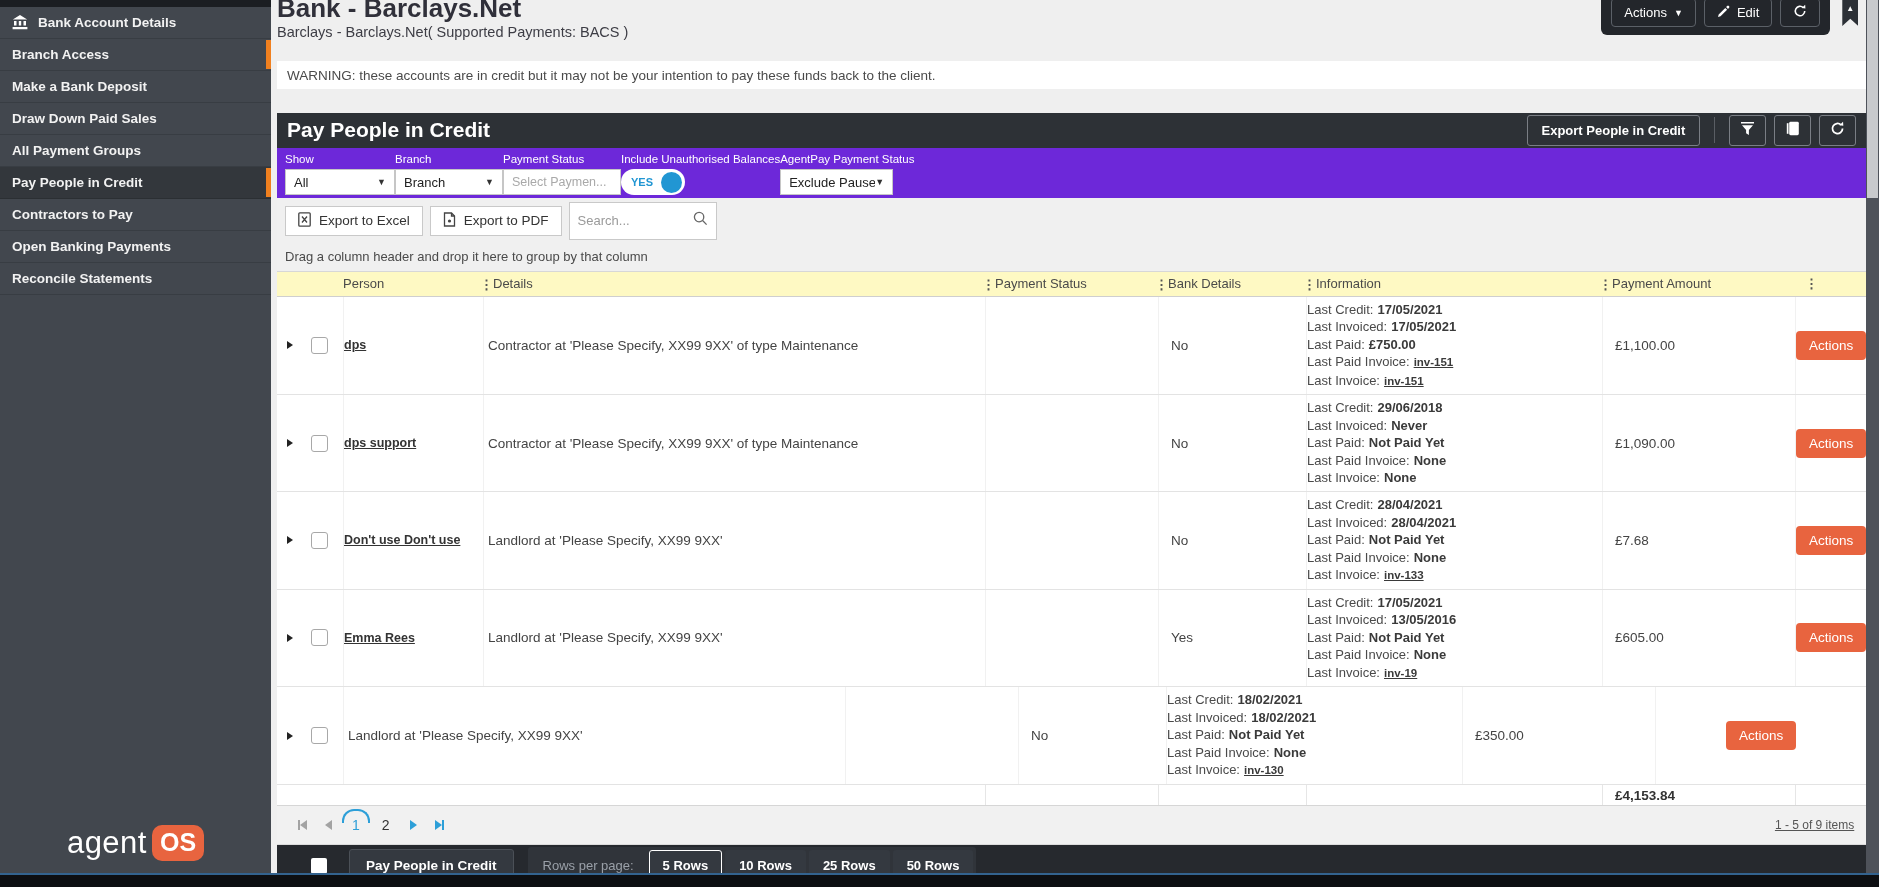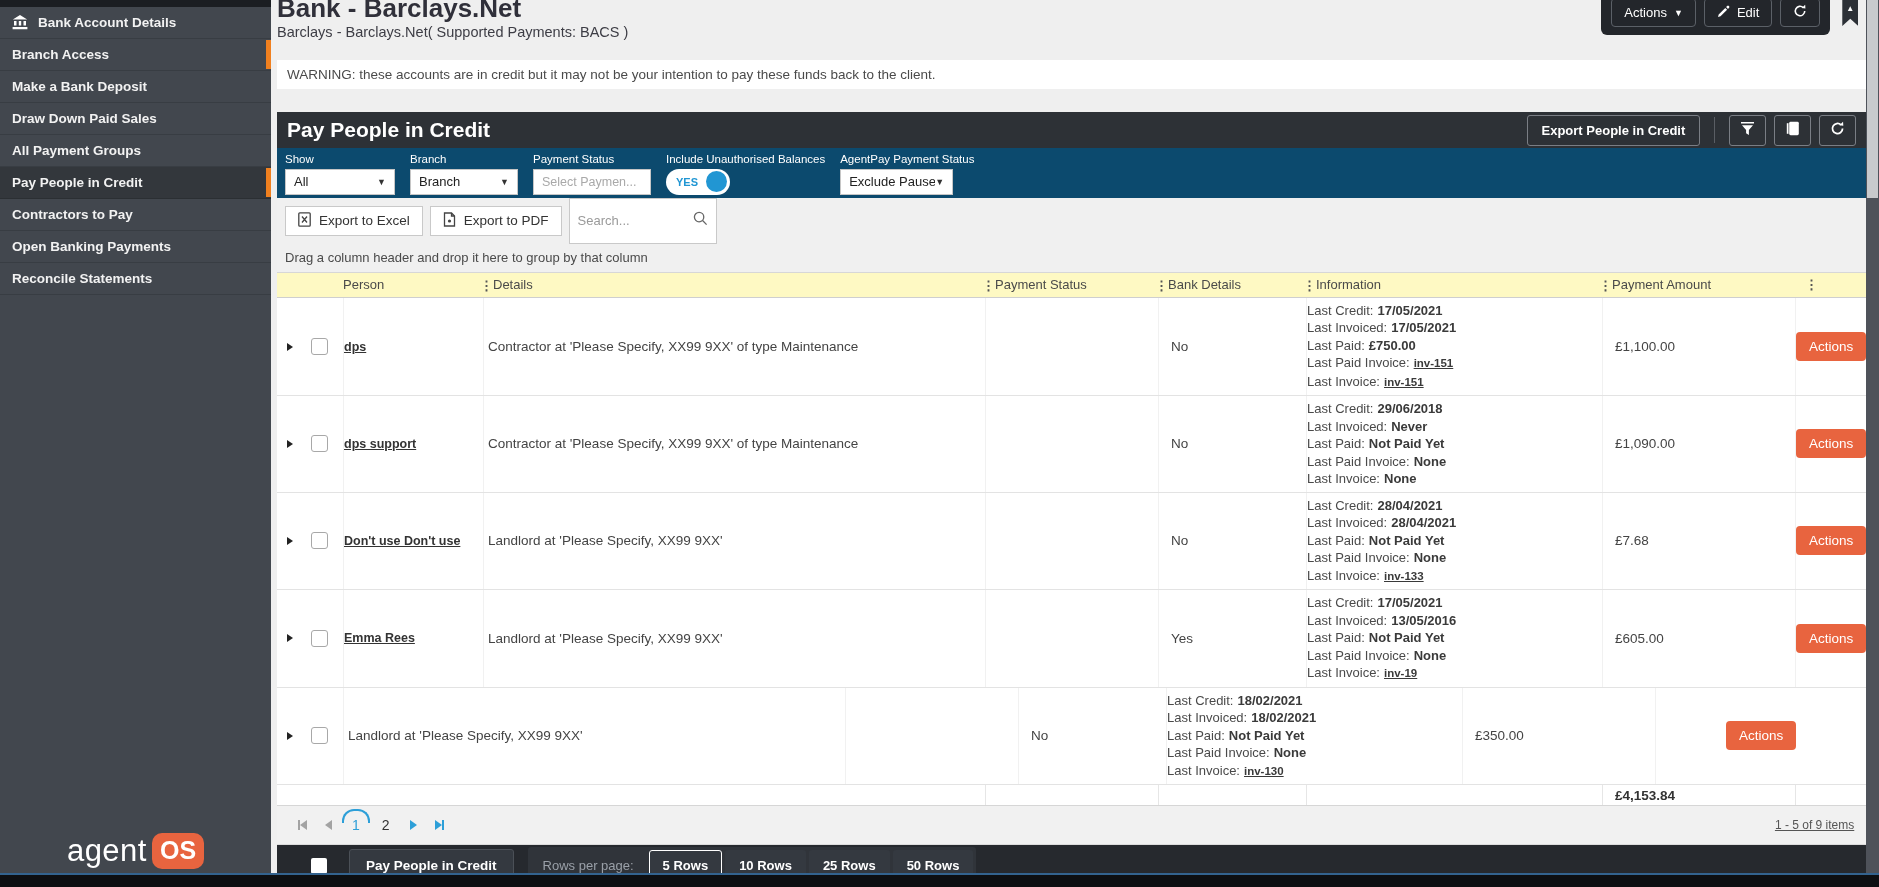--- a/index.html
+++ b/index.html
@@ -7,21 +7,21 @@
   .app { width:1879px; height:887px; position:relative; display:flex; background:#efefef; overflow:hidden; }
 
   
   .sidebar { width:271px; background:#42474e; position:relative; flex:none; display:flex; flex-direction:column; }
   .sidebar-top { height:7px; background:#1b1e22; }
   .nav-item { height:32px; display:flex; align-items:center; padding-left:12px; color:#f2f2f2;
               font-size:13.5px; font-weight:600; border-bottom:1px solid rgba(0,0,0,.14); position:relative; cursor:pointer; }
   .nav-item .bank-ic { margin-right:10px; display:flex; }
   .nav-item.selected { background:#33373c; }
   .nav-accent { position:absolute; right:0; top:1px; bottom:1px; width:5px; background:#f0801f; }
-  .logo { position:absolute; bottom:18px; left:0; right:0; display:flex; align-items:flex-end; justify-content:center; gap:5px; }
+  .logo { position:absolute; bottom:26px; left:0; right:0; display:flex; align-items:flex-end; justify-content:center; gap:5px; }
   .logo-agent { color:#fff; font-size:31px; font-weight:500; letter-spacing:.5px; }
   .logo-os { background:#e8643f; color:#fff; font-size:25px; font-weight:700; border-radius:10px; padding:3px 8px 4px; }
 
   
   .main { flex:1; display:flex; flex-direction:column; padding-left:6px; position:relative; }
 
   .page-head { height:63px; position:relative; }
   .page-title { font-size:26px; font-weight:600; color:#30303a; margin-top:-7px; }
   .page-sub { font-size:14.5px; color:#3d3d45; }
   .head-actions { position:absolute; top:-14px; right:36px; background:#23262b; border-radius:6px; padding:12px 10px 8px; display:flex; gap:8px; }
@@ -37,35 +37,35 @@
   
   .panel-head { height:37px; background:#2d3136; display:flex; align-items:center; padding:0 10px; }
   .panel-title { color:#fff; font-size:21px; font-weight:600; }
   .panel-right { margin-left:auto; display:flex; align-items:center; }
   .export-people { border:1px solid #7a7e85; border-radius:3px; color:#fff; font-size:13px; font-weight:600; padding:7px 14px; background:transparent; cursor:pointer; }
   .vdiv { width:1px; height:26px; background:#5a5e64; margin:0 14px; }
   .icobtn { width:37px; height:31px; border:1px solid #7a7e85; border-radius:3px; background:transparent; color:#fff;
             display:flex; align-items:center; justify-content:center; margin-right:8px; cursor:pointer; }
   .icobtn:last-child { margin-right:0; }
 
-  .filters { height:52px; background:#0c4a6e; display:flex; gap:15px; padding:5px 8px 0; }
+  .filters { height:52px; background:#6d28d9; display:flex; padding:5px 8px 0; }
   .fgroup { display:flex; flex-direction:column; }
   .flabel { color:#fff; font-size:11.5px; margin-bottom:4px; white-space:nowrap; }
   .fcontrol { height:26px; background:#fff; border:1px solid #c6c6c6; display:flex; align-items:center; font-size:13px; color:#222; padding:0 8px; }
   .w-show { width:110px; } .w-branch { width:108px; } .w-pstat { width:118px; } .w-agentpay { width:113px; }
   .dd-caret { margin-left:auto; font-size:9px; color:#333; }
   .fcontrol input { border:none; outline:none; width:100%; font-size:12.5px; color:#333; }
   .fcontrol input::placeholder { color:#a9a9a9; }
   .toggle { width:64px; height:26px; background:#fff; border-radius:14px; display:flex; align-items:center; padding:0 3px 0 10px; cursor:pointer; }
   .toggle-txt { color:#2196d3; font-weight:700; font-size:11px; }
   .knob { width:21px; height:21px; border-radius:50%; background:#2196d3; margin-left:auto; }
 
   .toolbar { height:46px; background:#f0f0f0; display:flex; align-items:center; gap:7px; padding:0 8px; }
   .tbtn { height:30px; background:#fff; border:1px solid #c9c9c9; display:flex; align-items:center; gap:8px; padding:0 12px; font-size:13.5px; color:#333; cursor:pointer; }
-  .searchbox { height:46px; width:148px; background:#fff; border:1px solid #c9c9c9; display:flex; align-items:center; padding:0 8px; }
+  .searchbox { height:38px; width:148px; background:#fff; border:1px solid #c9c9c9; display:flex; align-items:center; padding:0 8px; }
   .searchbox input { border:none; outline:none; flex:1; width:90px; font-size:13px; color:#333; }
   .searchbox input::placeholder { color:#9a9a9a; }
 
   .group-hint { height:29px; display:flex; align-items:center; padding:0 8px; font-size:13px; color:#4a4a4a; background:#f0f0f0; }
 
   
   .c0{width:26px;flex:none;} .c1{width:40px;flex:none;} .c2{width:140px;flex:none;} .c3{width:502px;flex:none;}
   .c4{width:173px;flex:none;} .c5{width:148px;flex:none;} .c6{width:296px;flex:none;} .c7{width:193px;flex:none;} .c8{flex:1;}
   .gh-row { display:flex; height:27px; align-items:center; background:#fef9c3; border-top:1px solid #d7d7d7; border-bottom:1px solid #cfcfcf; font-size:13px; color:#4a4a4a; }
   .gh-cell { position:relative; padding-left:10px; display:flex; align-items:center; height:100%; }

